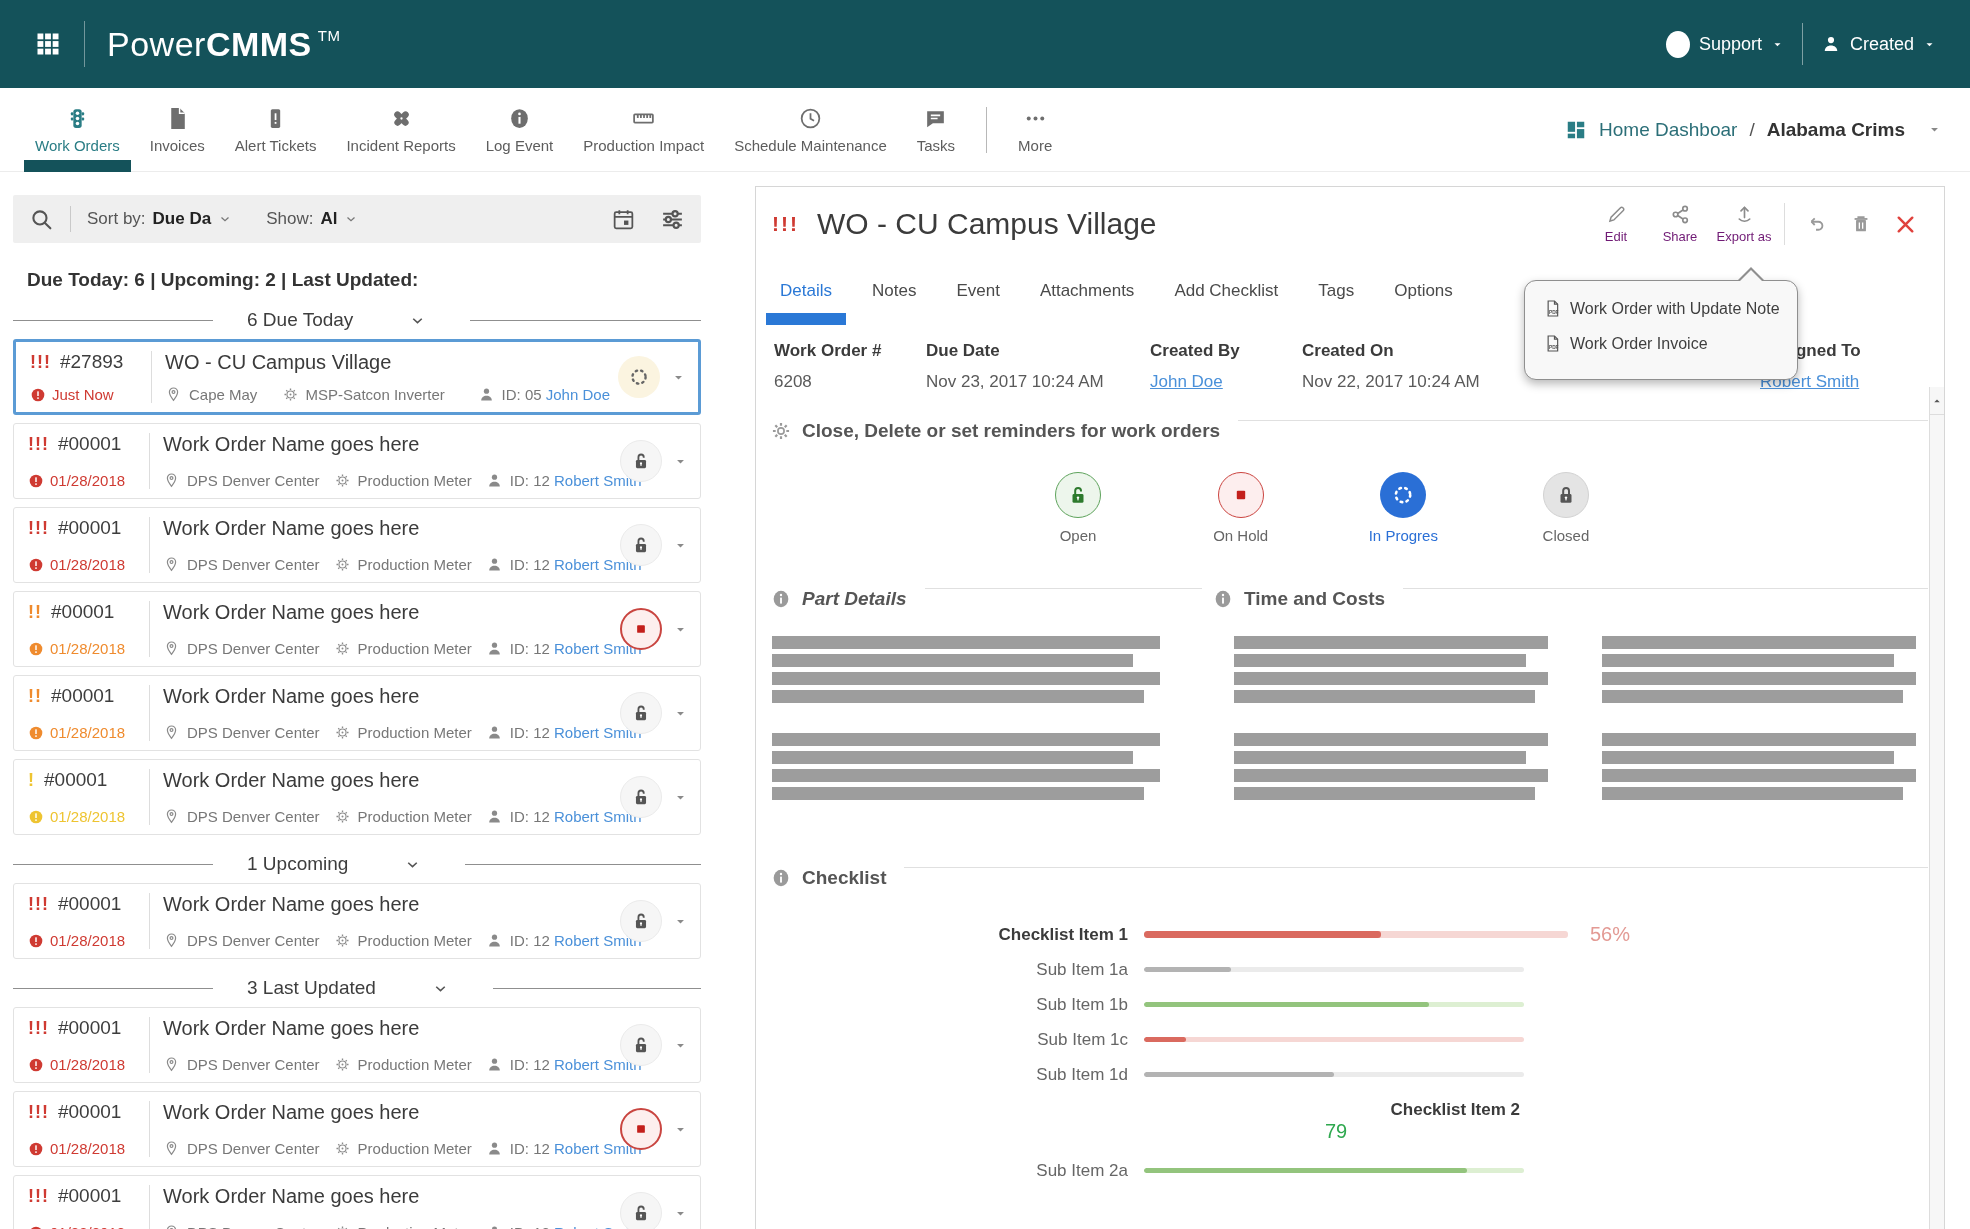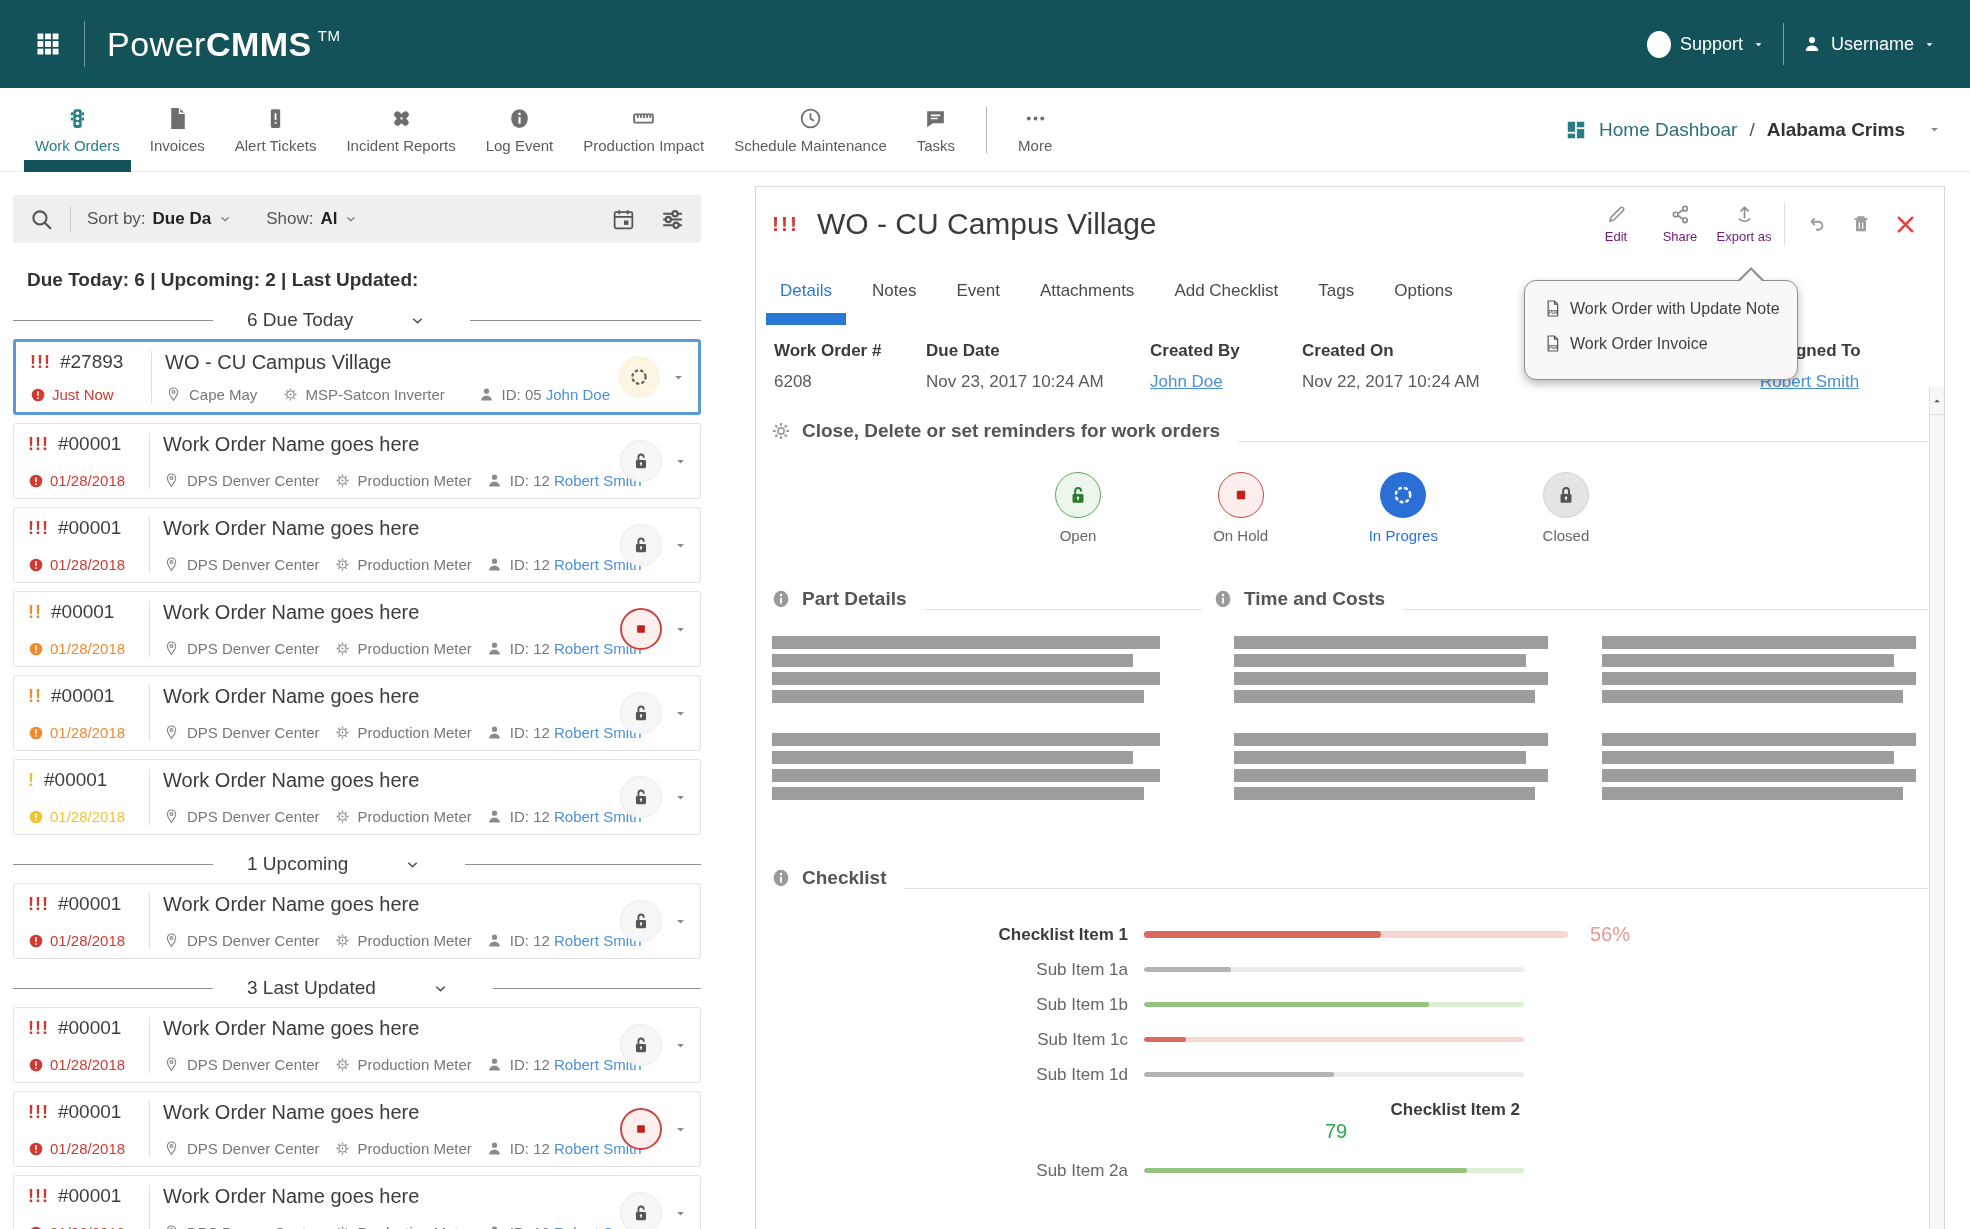--- a/index.html
+++ b/index.html
@@ -99,39 +99,39 @@
   .d-tabs { display:flex; gap:40px; margin:36px 0 0 10px; font-size:17px; color:#4a4a4a; }
   .d-tab { position:relative; cursor:pointer; padding-bottom:4px; }
   .d-tab.active { color:#2a78d6; }
   .d-tab.active::after { content:""; position:absolute; left:-14px; right:-14px; top:32px; height:12px; background:#2a78d6; }
 
   .d-fields { display:flex; margin:36px 0 0 4px; }
   .d-field .flab { font-size:17px; font-weight:700; color:#3b3b3b; margin-bottom:11px; white-space:nowrap; }
   .d-field .fval { font-size:17px; color:#5a5a5a; white-space:nowrap; }
   .d-field .fval.link { color:#4a90d9; text-decoration:underline; cursor:pointer; }
 
-  .sec-hdr { display:flex; align-items:flex-end; gap:10px; }
+  .sec-hdr { display:flex; align-items:flex-start; gap:10px; }
   .sec-hdr .iico { width:22px; height:22px; color:#9a9a9a; flex:none; }
   .sec-hdr .stxt { font-size:19px; font-weight:700; color:#555; white-space:nowrap; }
   .sec-hdr .sline { flex:1; height:1px; background:#e0e0e0; margin-left:8px; }
 
   .d-reminders { margin-top:28px; }
   .d-status { margin:30px 0 0 262px; width:580px; display:flex; justify-content:space-between; }
   .st-item { width:92px; display:flex; flex-direction:column; align-items:center; cursor:pointer; }
   .st-circ { width:46px; height:46px; border-radius:50%; display:flex; align-items:center; justify-content:center; }
   .st-circ svg { width:24px; height:24px; }
   .st-open   { background:#edf6ec; border:1.5px solid #5ea35c; color:#2d7a2d; }
   .st-onhold { background:#fdeeee; border:1.5px solid #cb4440; color:#c3201c; }
   .st-inprogress { background:#2a6fd6; color:#fff; }
   .st-closed { background:#e4e4e4; border:1.5px solid #d2d2d2; color:#555; }
   .st-lab { margin-top:9px; font-size:15px; color:#666; }
   .st-item.on .st-lab { color:#2a6fd6; }
 
   .d-twocol { display:flex; margin-top:44px; }
-  .d-twocol .colA { width:432px; } .d-twocol .colB { flex:1; margin-left:10px; }
+  .d-twocol .colA { width:432px;font-style:italic; } .d-twocol .colB { flex:1; margin-left:10px; }
 
   .skel { display:flex; margin-top:26px; padding-left:2px; }
   .skel-col1 { width:388px; margin-right:74px; }
   .skel-col2 { width:314px; margin-right:54px; }
   .skel-col3 { width:314px; }
   .skel .sk-grp + .sk-grp { margin-top:30px; }
   .sk-bar { height:13px; background:#9d9d9d; margin-bottom:5px; }
 
   .d-checklist { margin-top:62px; }
   .cl-rows { margin-top:28px; }
@@ -189,21 +189,21 @@
           </span>
       </div>
       <span class="vsep"></span>
       <div class="hbtn">
         <span class="caret-w" style="width:20px;height:20px;" id="user-person-icon">
             <svg viewBox="0 0 24 24" fill="currentColor">
               <circle cx="12" cy="7.3" r="3.7"></circle>
               <path d="M4.5 20.5c0-4.2 3.4-6.7 7.5-6.7s7.5 2.5 7.5 6.7z"></path>
             </svg>
           </span>
-        <span>Username</span>
+        <span>Created</span>
         <span class="caret-w">
             <svg viewBox="0 0 24 24" fill="currentColor">
               <path d="M6.5 9.5l5.5 5.5 5.5-5.5z"></path>
             </svg>
           </span>
       </div>
     </div>
   </div>
 
   <div class="nav">

